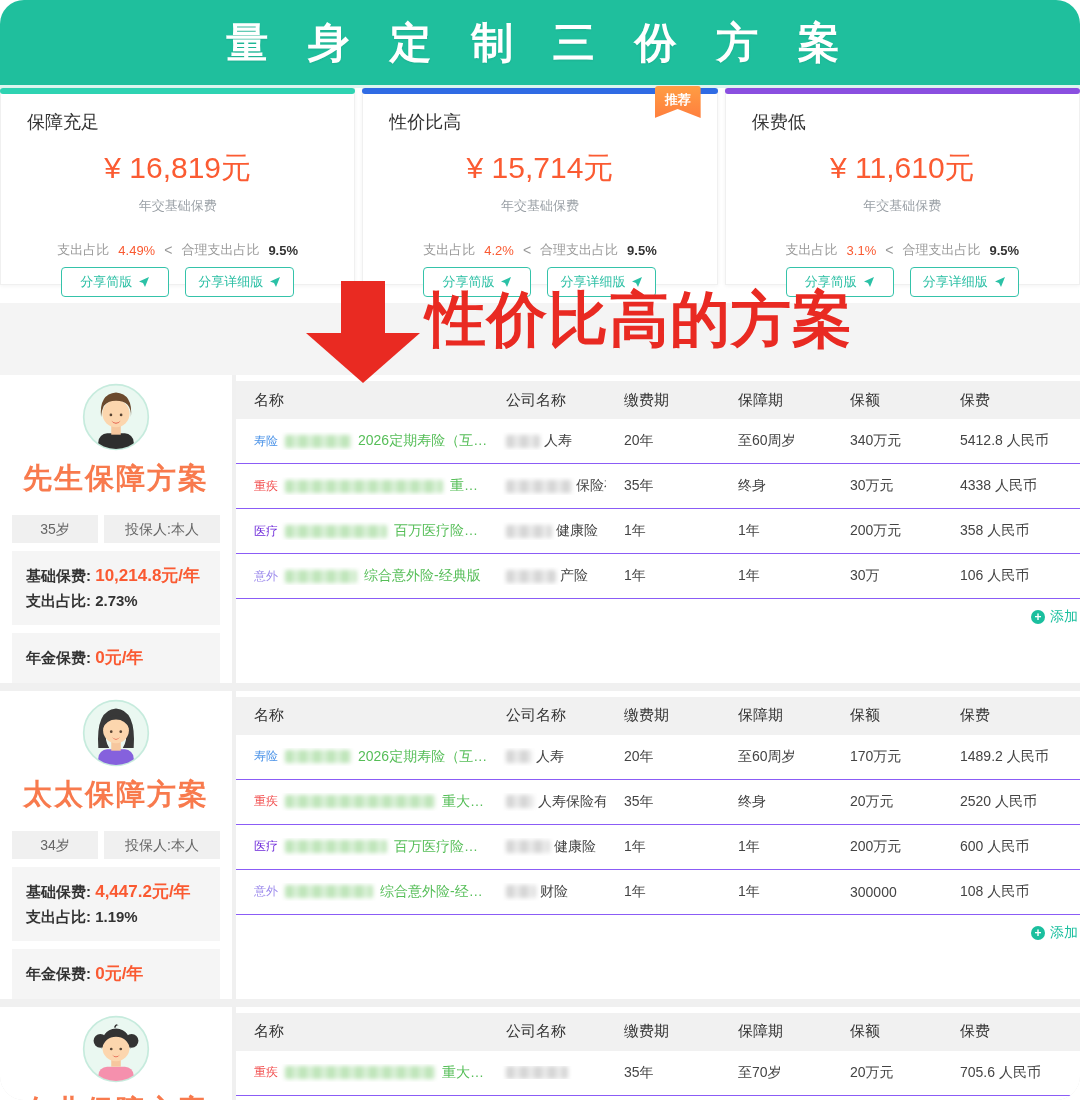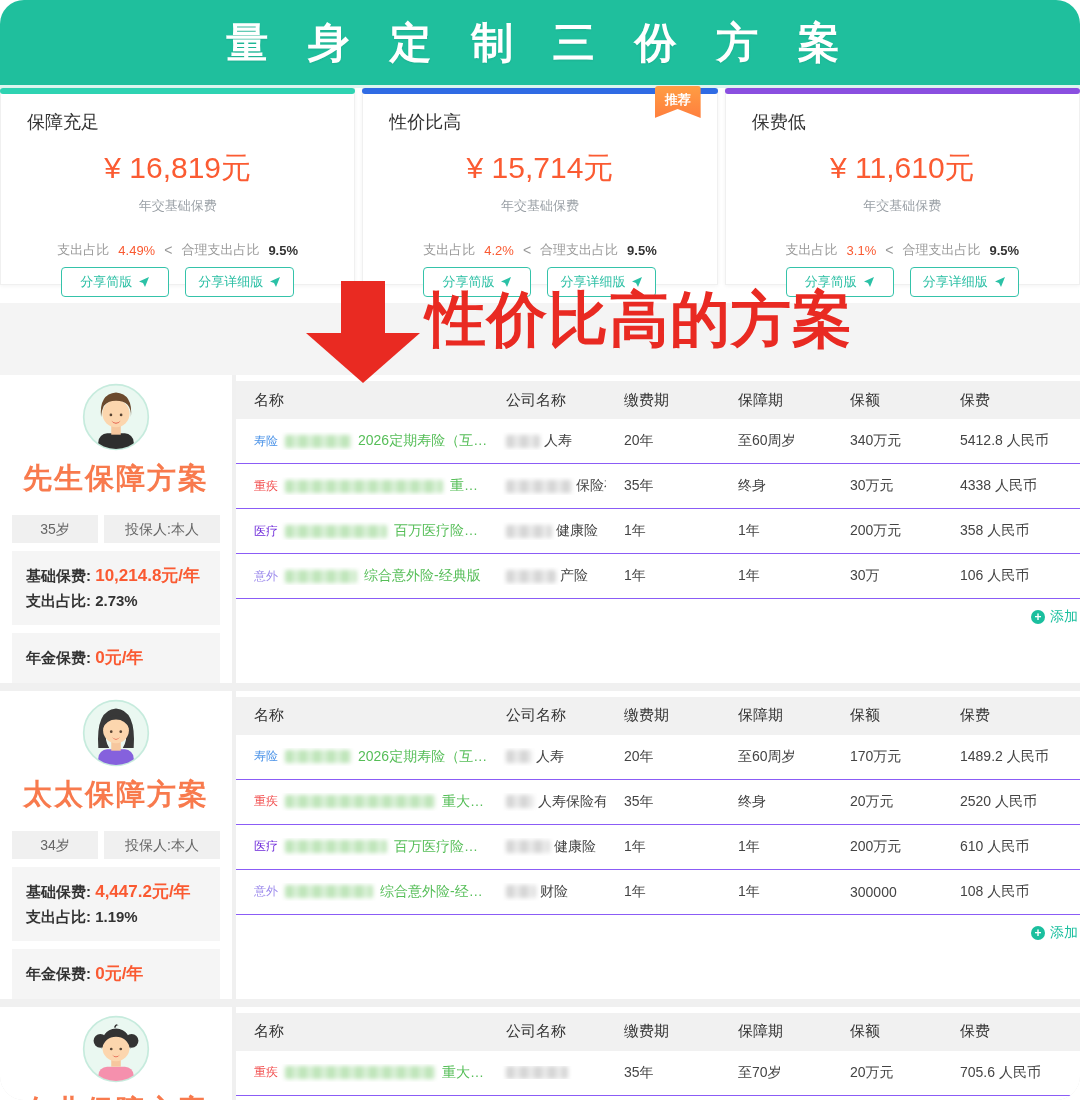--- a/index.html
+++ b/index.html
@@ -388,21 +388,21 @@
               <span class="blur green" style="width:102px"></span>
               <span class="pname">百万医疗险（20年期...</span>
             </div>
           <div class="cell-co">
               <span class="blur gray" style="width:44px"></span>
               <span>健康险</span>
             </div>
           <div>1年</div>
           <div>1年</div>
           <div>200万元</div>
-          <div>610 人民币</div>
+          <div>600 人民币</div>
         </div>
         <div class="trow">
           <div class="cell-name">
               <span class="tag t-purple">意外</span>
               <span class="blur green" style="width:88px"></span>
               <span class="pname">综合意外险-经典版</span>
             </div>
           <div class="cell-co">
               <span class="blur gray" style="width:30px"></span>
               <span>财险</span>

